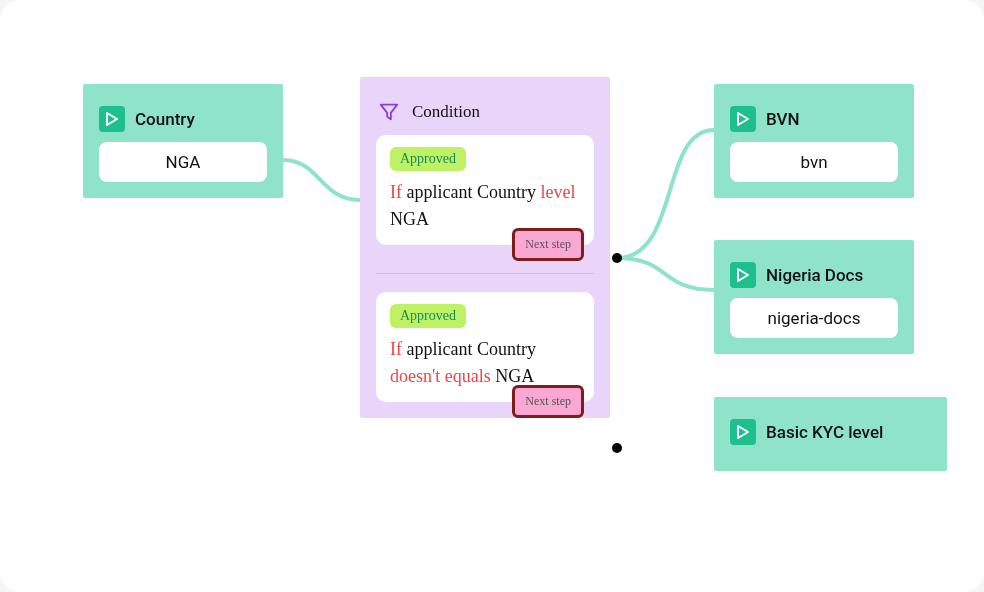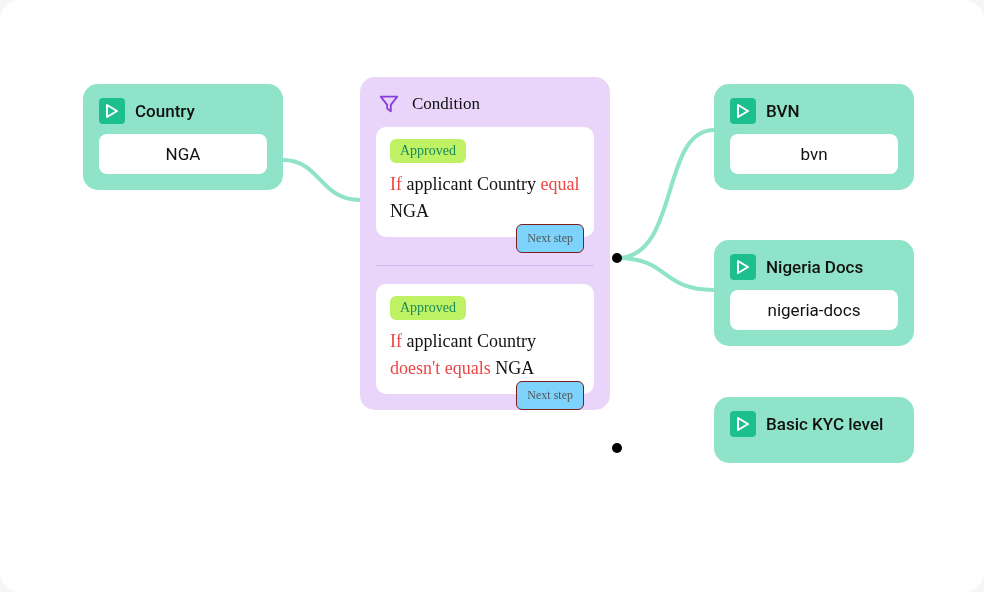--- a/index.html
+++ b/index.html
@@ -14,22 +14,22 @@
   .canvas {
     position: relative;
     width: 984px;
     height: 592px;
     background: #fff;
     border-radius: 20px;
     overflow: hidden;
   }
   .node {
     position: absolute;
-    border-radius: 15px;
-    padding: 14px 16px 16px 16px;
+    border-radius: 2px;
+    padding: 22px 16px 16px 16px;
   }
   .node-teal {
     background: #8FE3C9;
   }
   .node-purple {
     background: #E9D5FA;
     font-family: Liberation Serif, serif;
   }
   .node-header {
     display: flex;
@@ -88,22 +88,22 @@
   .rule-line {
     font-size: 18px;
     line-height: 1.5;
     color: #111;
   }
   .rule-line .dim { color: #ef4444; }
   .next-step {
     position: absolute;
     bottom: -16px;
     right: 10px;
-    background: #7dd3fc;
-    border: 1px solid #7f1d1d;
+    background: #f9a8d4;
+    border: 3px solid #7f1d1d;
     border-radius: 6px;
     font-size: 12px;
     color: #555;
     padding: 6px 10px;
   }
   .hr {
     border: none;
     border-top: 1px solid #d3b9ec;
     margin: 28px 0 18px 0;
   }
@@ -164,21 +164,21 @@
       <span class="funnel-icon">
         <svg width="22" height="22" viewBox="0 0 24 24">
             <path d="M3 4 L21 4 L14 13 L14 20 L10 17 L10 13 Z" fill="none" stroke="#8B3FD9" stroke-width="2" stroke-linejoin="round"></path>
           </svg>
       </span>
       <span class="node-title">Condition</span>
     </div>
 
     <div class="rule-card" style="margin-top:6px;">
       <span class="badge">Approved</span>
-      <div class="rule-line"><span class="dim">If</span> <span>applicant Country</span> <span class="dim">equal</span> <span>NGA</span></div>
+      <div class="rule-line"><span class="dim">If</span> <span>applicant Country</span> <span class="dim">level</span> <span>NGA</span></div>
       <div class="next-step">Next step</div>
     </div>
 
     <hr class="hr">
 
     <div class="rule-card">
       <span class="badge">Approved</span>
       <div class="rule-line"><span class="dim">If</span> <span>applicant Country</span> <span class="dim">doesn't equals</span> <span>NGA</span></div>
       <div class="next-step">Next step</div>
     </div>
@@ -204,21 +204,21 @@
       <span class="play-icon">
         <svg width="12" height="14" viewBox="0 0 12 14">
             <path d="M1 1 L11 7 L1 13 Z" fill="none" stroke="#fff" stroke-width="2" stroke-linejoin="round"></path>
           </svg>
       </span>
       <span class="node-title">BVN</span>
     </div>
     <div class="value-box">bvn</div>
   </div>
 
-  <div class="node node-teal" style="left:714px; top:397px; width:200px;">
+  <div class="node node-teal" style="left:714px; top:397px; width:233px;">
     <div class="node-header">
       <span class="play-icon">
         <svg width="12" height="14" viewBox="0 0 12 14">
             <path d="M1 1 L11 7 L1 13 Z" fill="none" stroke="#fff" stroke-width="2" stroke-linejoin="round"></path>
           </svg>
       </span>
       <span class="node-title">Basic KYC level</span>
     </div>
   </div>
 

